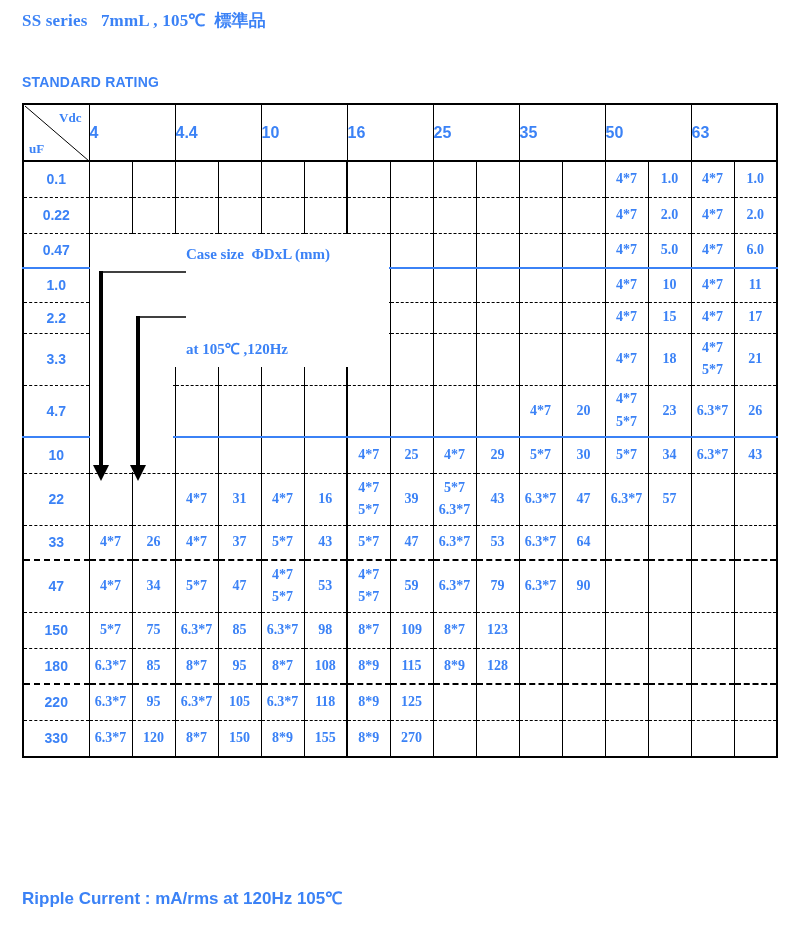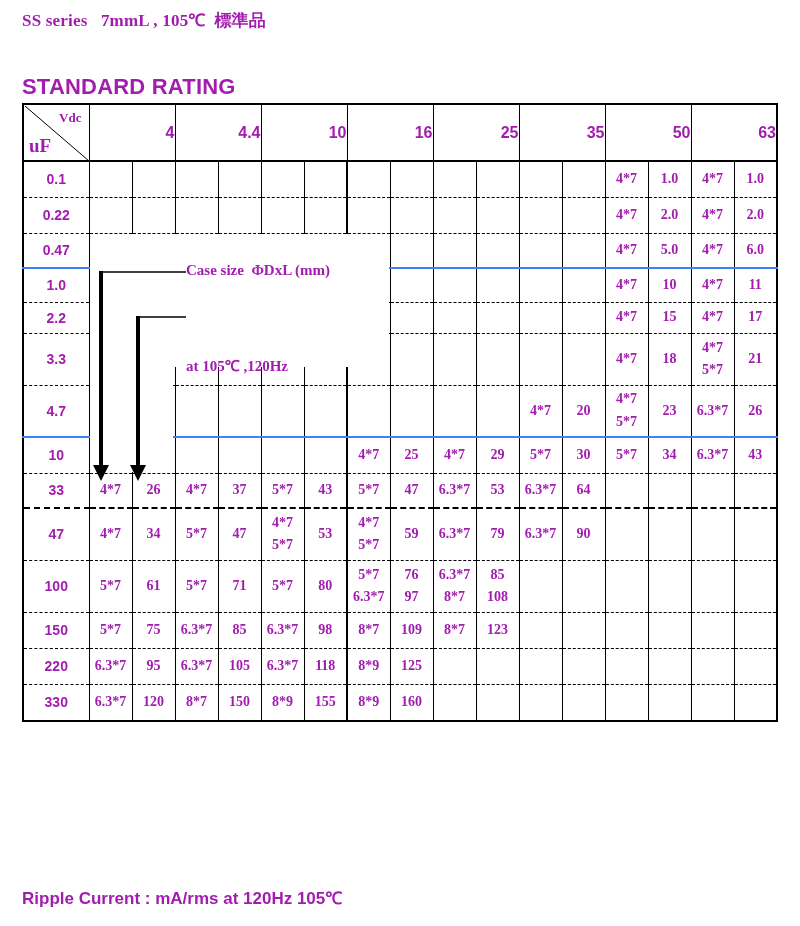--- a/index.html
+++ b/index.html
@@ -1,59 +1,59 @@
 <!DOCTYPE html>
 <html><head>
 <meta charset="utf-8">
 <style>
   html,body{margin:0;padding:0;background:#fff;}
-  .page{position:relative;width:800px;height:926px;background:#ffffff;color:#a21caf;overflow:hidden;}
+  .page{position:relative;width:800px;height:926px;background:#ffffff;color:#3b82f6;overflow:hidden;}
 
   .title{position:absolute;left:22px;top:8px;font-family:"Liberation Serif",serif;
          font-size:17px;font-weight:600;white-space:pre;letter-spacing:.2px;}
   .heading{position:absolute;left:22px;top:74px;font-family:"Liberation Sans",sans-serif;
-           font-weight:bold;font-size:22px;letter-spacing:.2px;}
+           font-weight:bold;font-size:14px;letter-spacing:.2px;}
   .footer{position:absolute;left:22px;top:886px;font-family:"Liberation Sans",sans-serif;
           font-weight:bold;font-size:17px;}
 
   table.rating{position:absolute;left:22px;top:103px;border-collapse:collapse;
                table-layout:fixed;border:2px solid #000;}
   table.rating td, table.rating th{padding:0;margin:0;overflow:hidden;}
 
   
   table.rating thead th{font-family:"Liberation Sans",sans-serif;font-weight:bold;
-      font-size:16px;text-align:right;border-right:1px solid #000;border-bottom:2px solid #000;margin-top:44px;}
+      font-size:16px;text-align:left;border-right:1px solid #000;border-bottom:2px solid #000;margin-top:44px;}
   th.corner{position:relative;}
   th.corner svg{position:absolute;left:0;top:0;}
   th.corner .vdc{position:absolute;top:5px;right:7px;font-family:"Liberation Serif",serif;
       font-weight:bold;font-size:13px;}
   th.corner .uf{position:absolute;bottom:3px;left:5px;font-family:"Liberation Serif",serif;
-      font-weight:bold;font-size:19px;}
+      font-weight:bold;font-size:13px;}
 
   
   table.rating tbody th.rowlabel{font-family:"Liberation Sans",sans-serif;font-weight:bold;
       font-size:14px;text-align:center;border-right:1px solid #000;border-bottom:1px dashed #000;}
   table.rating tbody td{font-family:"Liberation Serif",serif;font-weight:bold;font-size:14px;
       text-align:center;vertical-align:middle;white-space:pre-line;line-height:1.6;
       border-right:1px solid #000;border-bottom:1px dashed #000;}
   table.rating tr.bds td, table.rating tr.bds th{border-bottom:2px dashed #000;}
   table.rating tr.bss td, table.rating tr.bss th{border-bottom:2px solid #3b82f6;}
   table.rating td.vthick{border-right:2px solid #000;}
   table.rating td:last-child{border-right:none;}
 
   
   .whiteout{position:absolute;background:#ffffff;z-index:2;}
   #w1{left:90px;top:234px;width:299px;height:133px;}
   #w2{left:90px;top:234px;width:83px;height:238px;}
 
   .anno{position:absolute;z-index:3;font-family:"Liberation Serif",serif;font-weight:bold;
         font-size:15px;white-space:pre;}
-  #anno1{left:186px;top:262px;}
+  #anno1{left:186px;top:246px;}
   #anno2{left:186px;top:306px;}
-  #anno3{left:186px;top:355px;}
+  #anno3{left:186px;top:338px;}
 
   .arrow-layer{position:absolute;left:0;top:0;z-index:4;pointer-events:none;}
 </style>
 </head>
 <body>
 
 <div class="page">
 
   <div class="title">SS series   7mmL , 105℃  標準品</div>
   <div class="heading">STANDARD RATING</div>
@@ -245,20 +245,41 @@
           <td>25</td>
           <td>4*7</td>
           <td>29</td>
           <td>5*7</td>
           <td>30</td>
           <td>5*7</td>
           <td>34</td>
           <td>6.3*7</td>
           <td>43</td>
         </tr>
+        <tr style="height: 52px;">
+          <th class="rowlabel">22</th>
+          <td></td>
+          <td></td>
+          <td>4*7</td>
+          <td>31</td>
+          <td>4*7</td>
+          <td class="vthick">16</td>
+          <td>4*7
+5*7</td>
+          <td>39</td>
+          <td>5*7
+6.3*7</td>
+          <td>43</td>
+          <td>6.3*7</td>
+          <td>47</td>
+          <td>6.3*7</td>
+          <td>57</td>
+          <td></td>
+          <td></td>
+        </tr>
         <tr class="bds" style="height: 35px;">
           <th class="rowlabel">33</th>
           <td>4*7</td>
           <td>26</td>
           <td>4*7</td>
           <td>37</td>
           <td>5*7</td>
           <td class="vthick">43</td>
           <td>5*7</td>
           <td>47</td>
@@ -285,55 +306,51 @@
           <td>59</td>
           <td>6.3*7</td>
           <td>79</td>
           <td>6.3*7</td>
           <td>90</td>
           <td></td>
           <td></td>
           <td></td>
           <td></td>
         </tr>
-        <tr style="height: 52px;">
-          <th class="rowlabel">100</th>
-          <td>5*7</td>
-          <td>61</td>
-          <td>5*7</td>
-          <td>71</td>
-          <td>5*7</td>
-          <td class="vthick">80</td>
-          <td>5*7
-6.3*7</td>
-          <td>76
-97</td>
-          <td>6.3*7
-8*7</td>
-          <td>85
-108</td>
-          <td></td>
-          <td></td>
-          <td></td>
-          <td></td>
-          <td></td>
-          <td></td>
-        </tr>
         <tr style="height: 36px;">
           <th class="rowlabel">150</th>
           <td>5*7</td>
           <td>75</td>
           <td>6.3*7</td>
           <td>85</td>
           <td>6.3*7</td>
           <td class="vthick">98</td>
           <td>8*7</td>
           <td>109</td>
           <td>8*7</td>
           <td>123</td>
+          <td></td>
+          <td></td>
+          <td></td>
+          <td></td>
+          <td></td>
+          <td></td>
+        </tr>
+        <tr class="bds" style="height: 36px;">
+          <th class="rowlabel">180</th>
+          <td>6.3*7</td>
+          <td>85</td>
+          <td>8*7</td>
+          <td>95</td>
+          <td>8*7</td>
+          <td class="vthick">108</td>
+          <td>8*9</td>
+          <td>115</td>
+          <td>8*9</td>
+          <td>128</td>
           <td></td>
           <td></td>
           <td></td>
           <td></td>
           <td></td>
           <td></td>
         </tr>
         <tr style="height: 36px;">
           <th class="rowlabel">220</th>
           <td>6.3*7</td>
@@ -355,21 +372,21 @@
         </tr>
         <tr style="height: 37px; padding-left: 24px;">
           <th class="rowlabel">330</th>
           <td>6.3*7</td>
           <td>120</td>
           <td>8*7</td>
           <td>150</td>
           <td>8*9</td>
           <td class="vthick">155</td>
           <td>8*9</td>
-          <td>160</td>
+          <td>270</td>
           <td></td>
           <td></td>
           <td></td>
           <td></td>
           <td></td>
           <td></td>
           <td></td>
           <td></td>
         </tr>
       </tbody>

